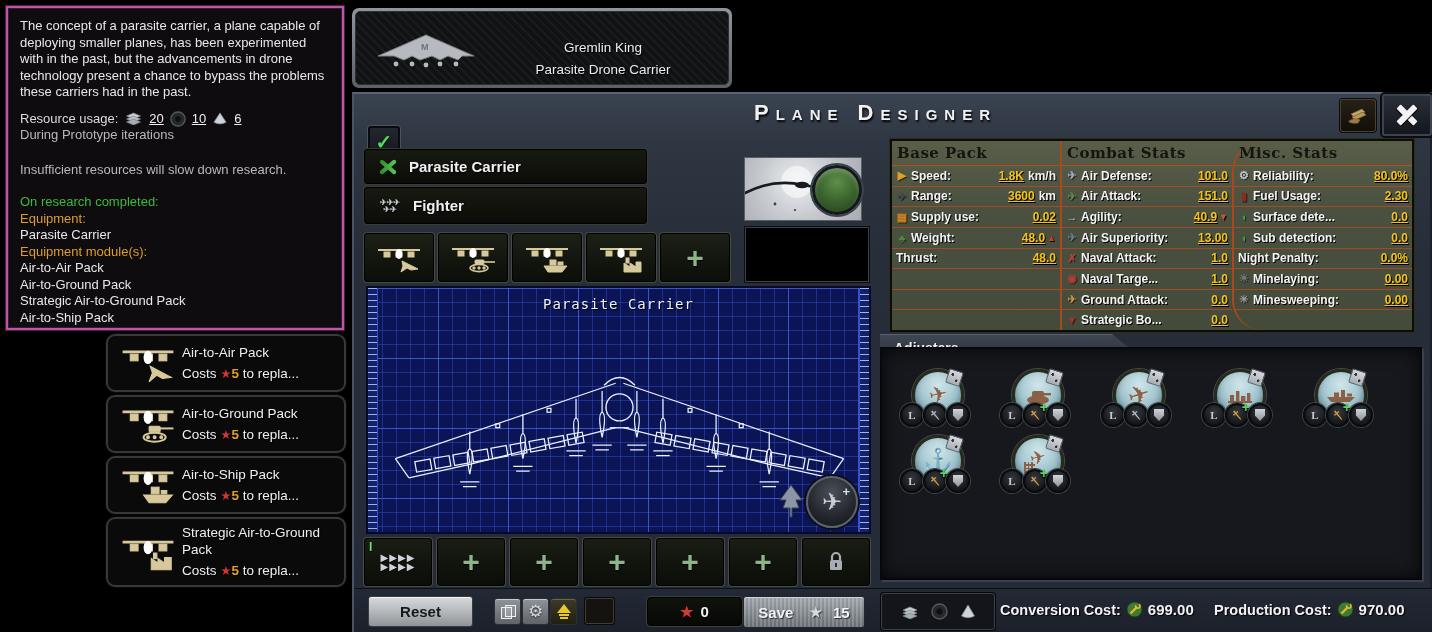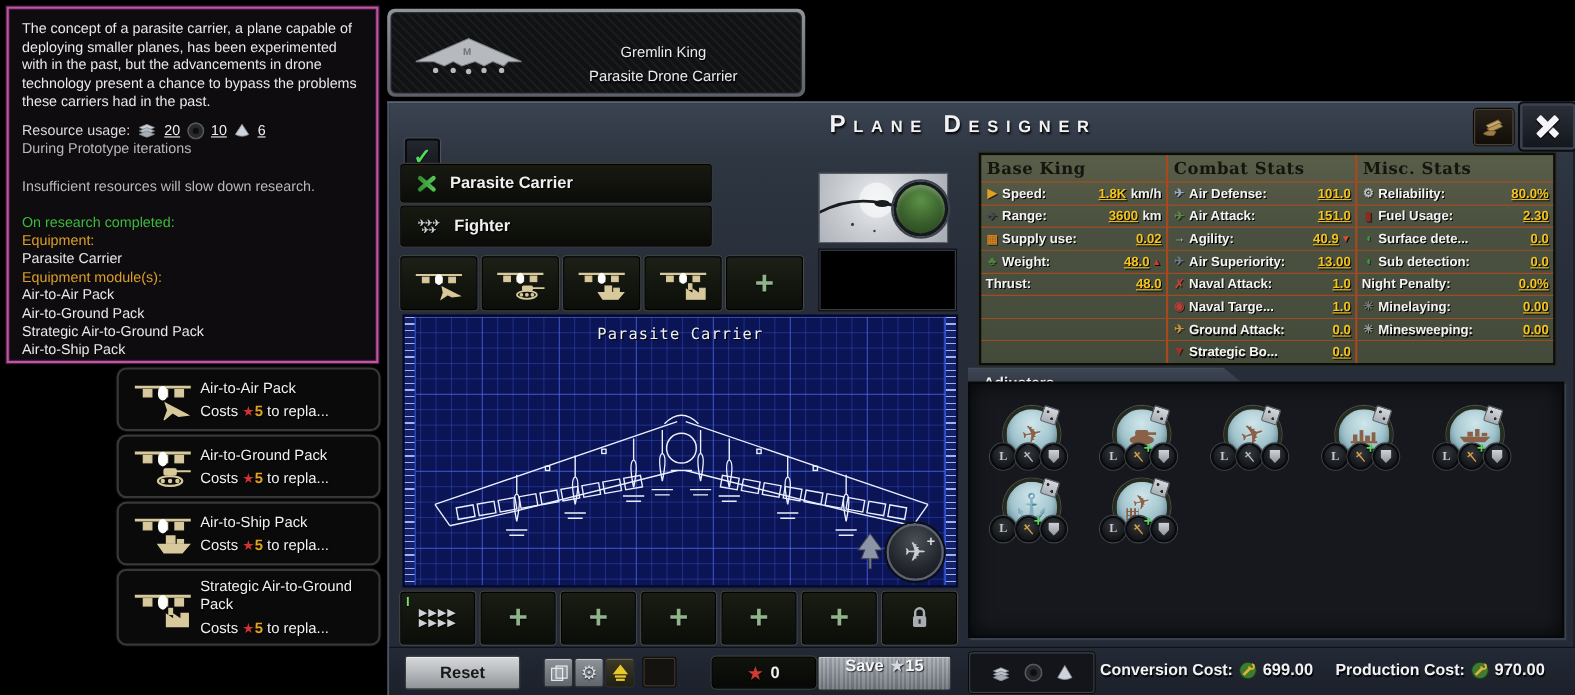--- a/index.html
+++ b/index.html
@@ -98,21 +98,21 @@
   .up-ic .bar{width:10px;height:2px;background:#e9c829;}
   .chk2{position:absolute;left:231px;top:9px;width:27px;height:24px;background:#15130f;border:1px solid #413c30;
     box-shadow:0 0 0 1px #0a0908;border-radius:2px;}
   .xp-box{position:absolute;left:293px;top:8px;width:93px;height:27px;background:linear-gradient(#10130c,#070806);
     border:1px solid #000;box-shadow:0 0 0 1px #3c4036;border-radius:4px;display:flex;align-items:center;justify-content:center;gap:7px;
     color:#f2f2f2;font-weight:bold;font-size:15px;}
   .xp-star{color:#cf3a34;font-size:15px;text-shadow:0 1px 1px #000;}
   .save-btn{position:absolute;left:389px;top:7px;width:120px;height:30px;border-radius:3px;
     background:linear-gradient(#a7adb3 0%,#878d93 50%,#6f757b 100%);
     background-image:repeating-linear-gradient(90deg,rgba(255,255,255,.10) 0 2px,rgba(0,0,0,.08) 2px 4px),linear-gradient(#a7adb3,#6f757b);
-    border:1px solid #24282c;box-shadow:inset 0 1px 0 #cdd2d6;display:flex;justify-content:center;gap:6px;
+    border:1px solid #24282c;box-shadow:inset 0 1px 0 #cdd2d6;display:flex;align-items:center;justify-content:center;gap:16px;
     color:#f4f5f6;font-weight:bold;font-size:15px;text-shadow:1px 1px 1px #2a2d31;}
   .save-star{color:#d6dae0;font-size:14px;text-shadow:1px 1px 1px #2a2d31;}
   .res-box{position:absolute;left:527px;top:4px;width:112px;height:35px;background:#13151a;border:1px solid #3c4047;
     border-radius:3px;box-shadow:0 0 0 1px #07080a;display:flex;align-items:center;justify-content:center;gap:12px;}
   .cost{position:absolute;top:12px;display:flex;align-items:center;gap:5px;color:#f2f2f4;font-weight:bold;font-size:14.5px;
     text-shadow:1px 1px 1px #000;}
   .cost .val{font-size:15px;}
 
   
   .stats{position:absolute;left:536px;top:45px;width:524px;height:193px;display:flex;box-sizing:border-box;
@@ -446,21 +446,21 @@
           <circle cx="8.5" cy="8.5" r="7.6" fill="#3f7a33" stroke="#1c3a14" stroke-width="1"></circle>
           <path d="M4.5,12.5 L11,6" stroke="#e3b434" stroke-width="2.4"></path>
           <circle cx="11.8" cy="5" r="2.2" fill="none" stroke="#e3b434" stroke-width="1.6" stroke-dasharray="7 3.5"></circle>
         </svg>
         <span class="val">970.00</span>
       </div>
     </div>
 
     <div class="stats">
       <div class="scol" style="width:168px;">
-        <div class="shead">Base King</div>
+        <div class="shead">Base Pack</div>
         <div class="srow">
           <span class="sic" style="color:#e0a020;">▶</span>
           <span class="slb">Speed:</span>
           <span class="sval">1.8K</span>
           <span class="sunit">km/h</span>
         </div>
         <div class="srow">
           <span class="sic" style="color:#44484e;">✈</span>
           <span class="slb">Range:</span>
           <span class="sval">3600</span>
@@ -524,21 +524,21 @@
           <span class="slb">Ground Attack:</span>
           <span class="sval">0.0</span>
         </div>
         <div class="srow" style="border-bottom:none;">
           <span class="sic" style="color:#a83028;">▼</span>
           <span class="slb">Strategic Bo...</span>
           <span class="sval">0.0</span>
         </div>
       </div>
 
-      <div class="scol" style="flex:1;">
+      <div class="scol" style="flex:1;border-radius:30px;">
         <div class="shead">Misc. Stats</div>
         <div class="srow">
           <span class="sic" style="color:#c0c4c8;">⚙</span>
           <span class="slb">Reliability:</span>
           <span class="sval">80.0%</span>
         </div>
         <div class="srow">
           <span class="sic" style="color:#8a2a20;">▮</span>
           <span class="slb">Fuel Usage:</span>
           <span class="sval">2.30</span>

